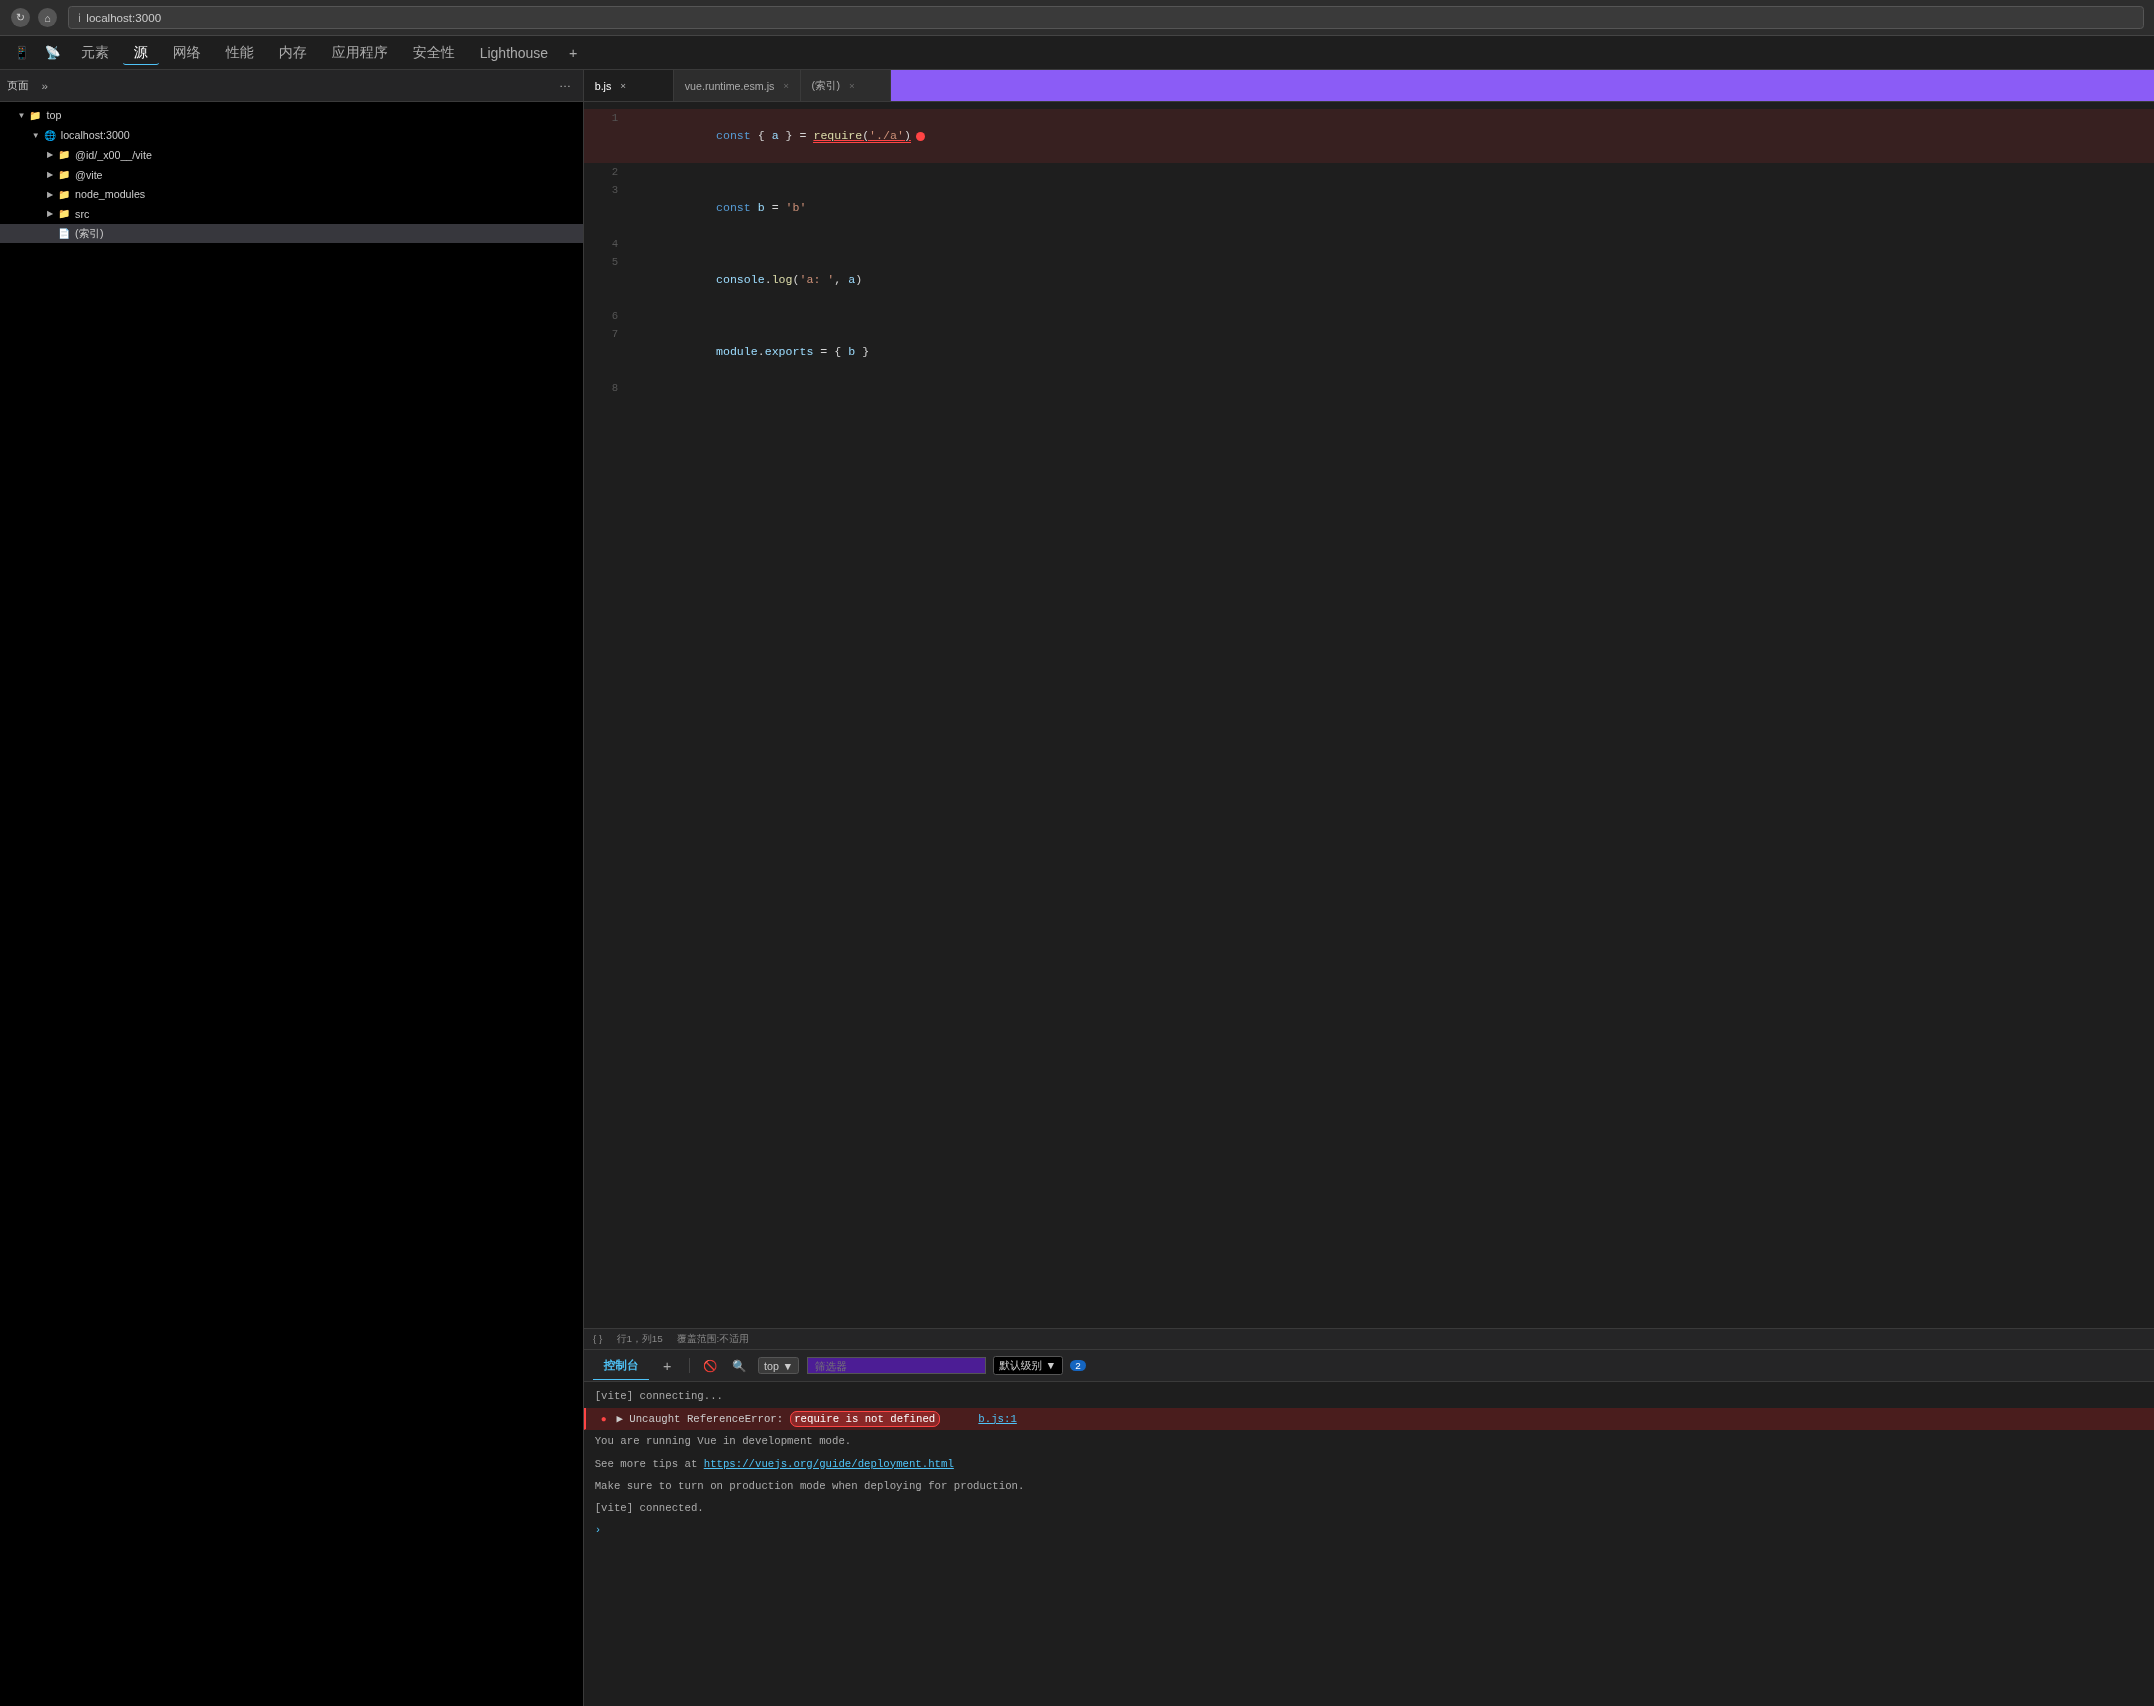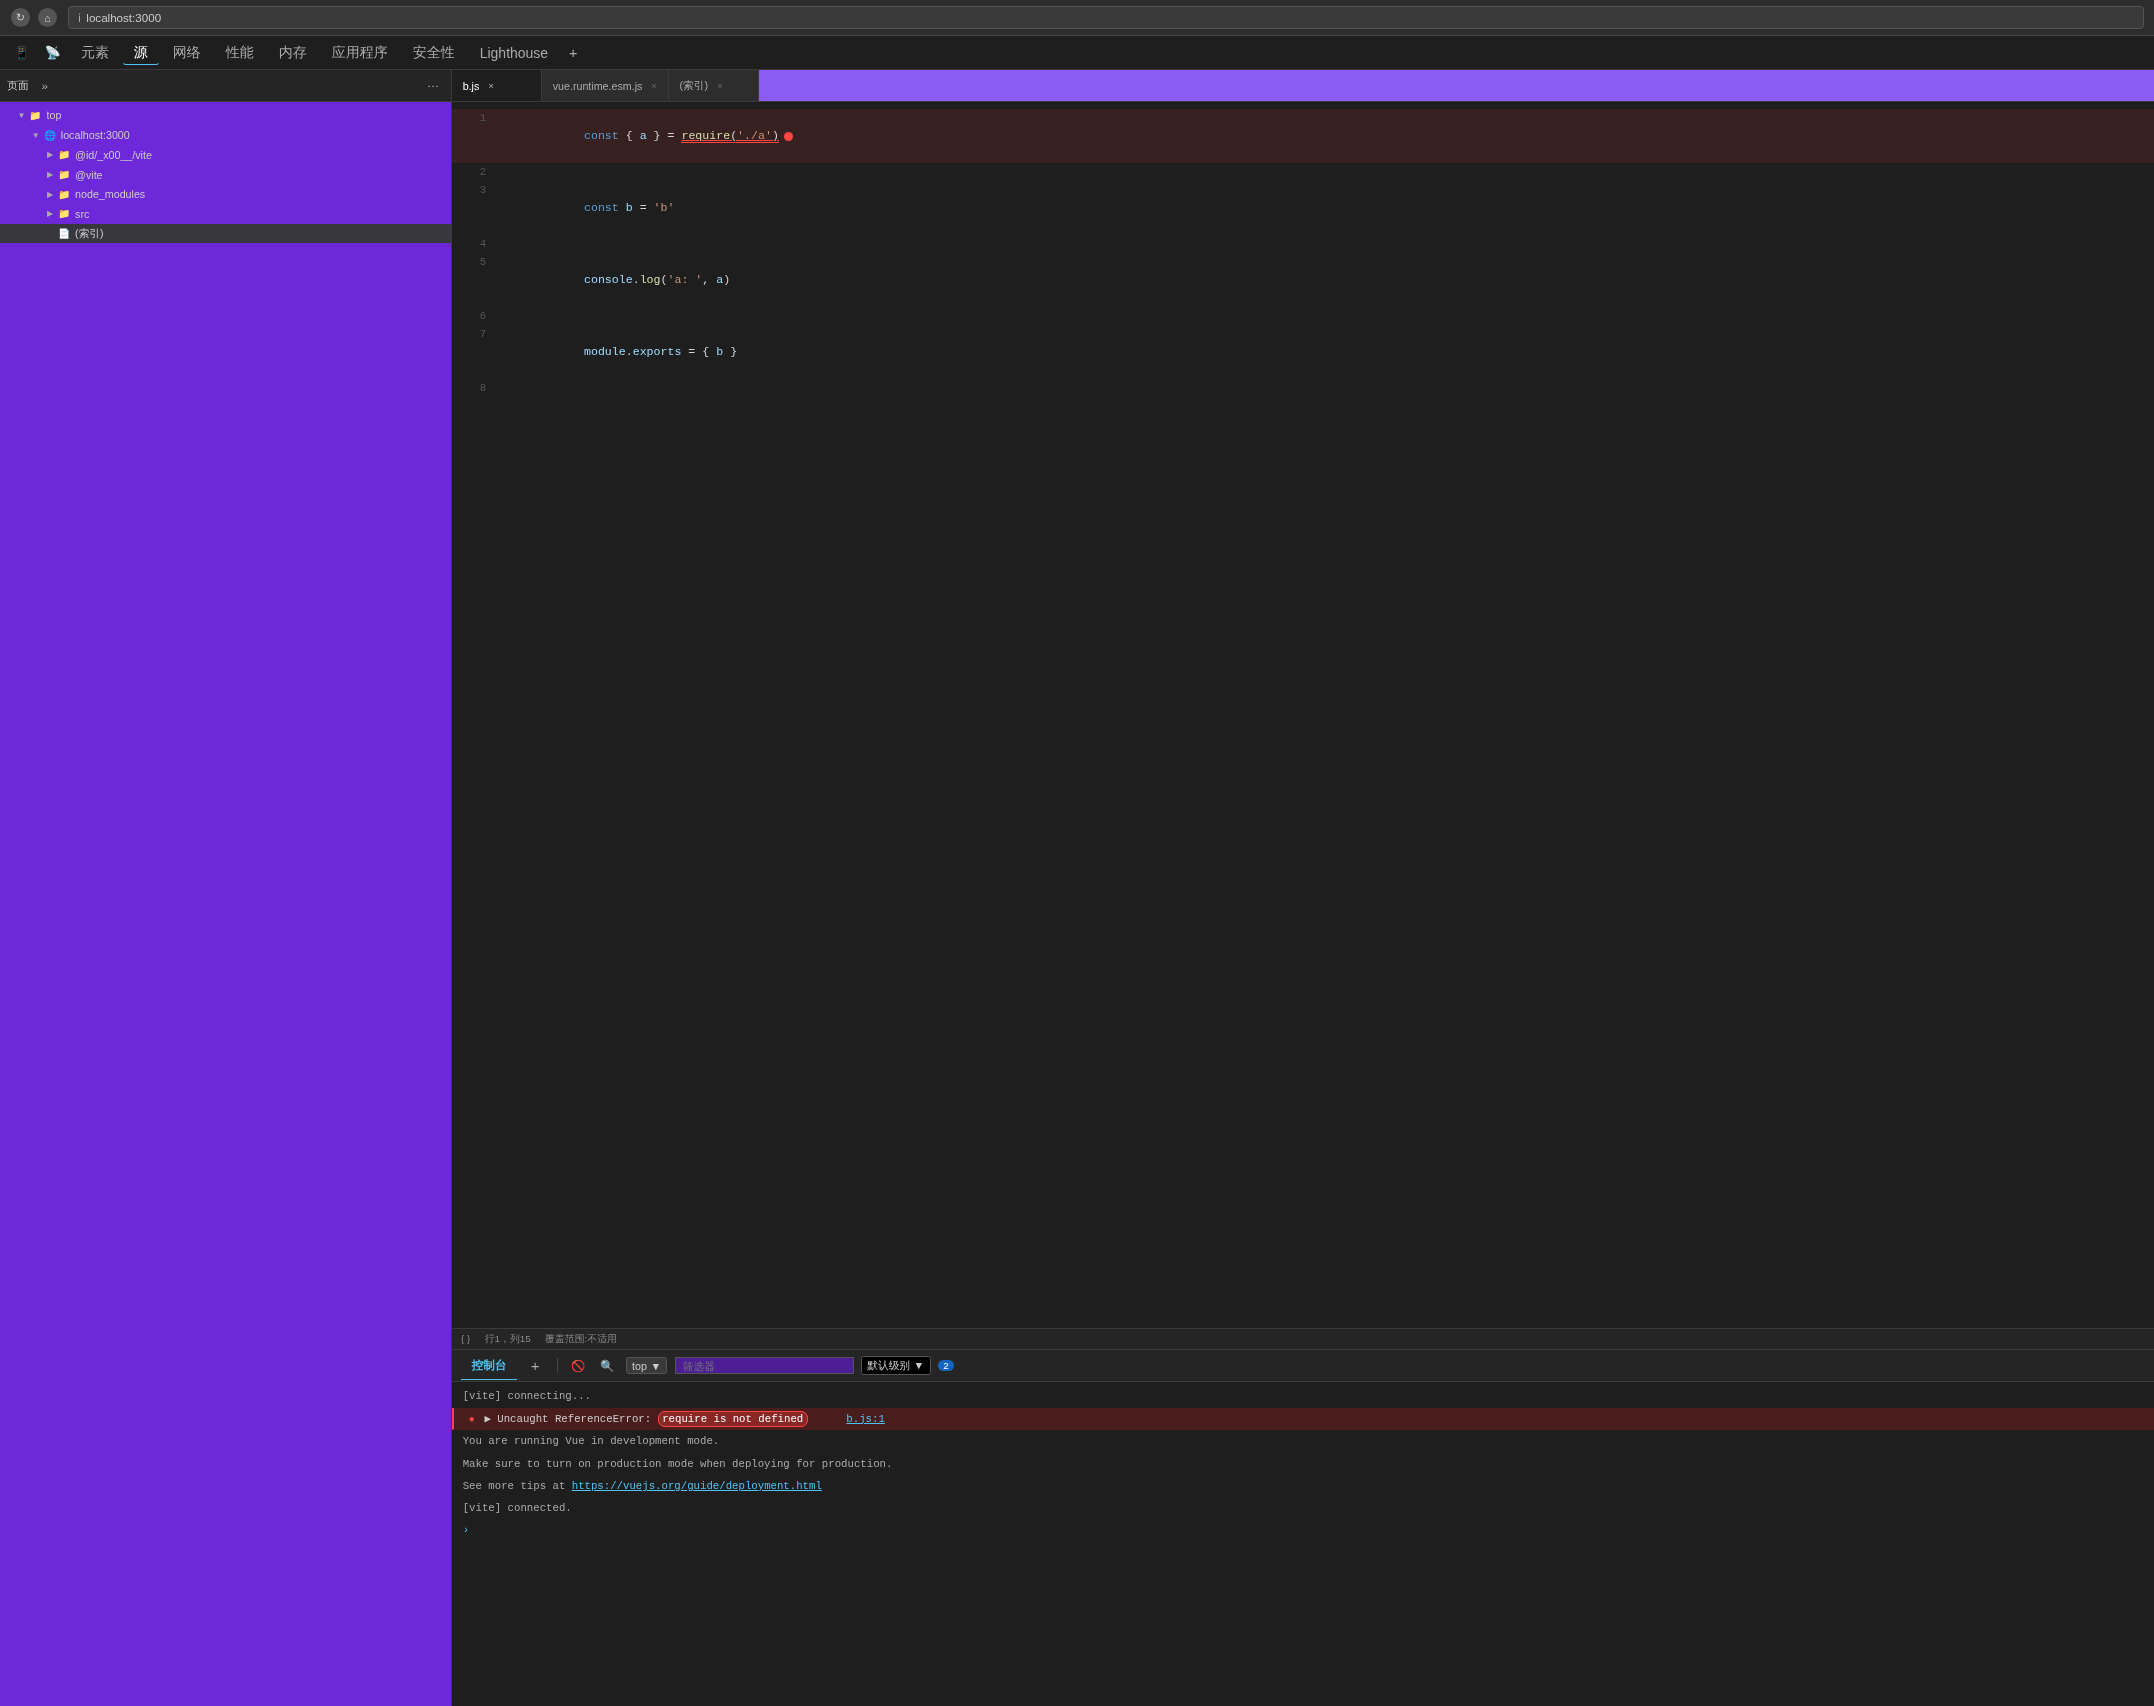--- a/index.html
+++ b/index.html
@@ -112,22 +112,22 @@
 
     
     .devtools-body {
       display: flex;
       flex: 1;
       overflow: hidden;
     }
 
     
     .file-panel {
-      width: 452px;
-      background: #6d28d9;
+      width: 584px;
+      background: #000000;
       border-right: 0.9px solid #3a3a3a;
       display: flex;
       flex-direction: column;
       overflow: hidden;
     }
 
     .file-panel-header {
       height: 32px;
       background: #252526;
       display: flex;
@@ -682,24 +682,24 @@
             <span class="console-text">
               ▶ Uncaught ReferenceError: <span class="err-highlight">require is not defined</span>
               &nbsp;&nbsp;&nbsp;&nbsp;&nbsp;<span class="link-text">b.js:1</span>
             </span>
           </div>
 
           <div class="console-line info-msg">
             <span class="console-text">You are running Vue in development mode.</span>
           </div>
           <div class="console-line info-msg">
+            <span class="console-text">See more tips at <span class="link-text">https://vuejs.org/guide/deployment.html</span></span>
+          </div>
+          <div class="console-line info-msg">
             <span class="console-text">Make sure to turn on production mode when deploying for production.</span>
-          </div>
-          <div class="console-line info-msg">
-            <span class="console-text">See more tips at <span class="link-text">https://vuejs.org/guide/deployment.html</span></span>
           </div>
           <div class="console-line info-msg">
             <span class="console-text">[vite] connected.</span>
           </div>
 
           <div class="console-prompt">
             <span class="prompt-arrow">›</span>
           </div>
         </div>
       </div>

